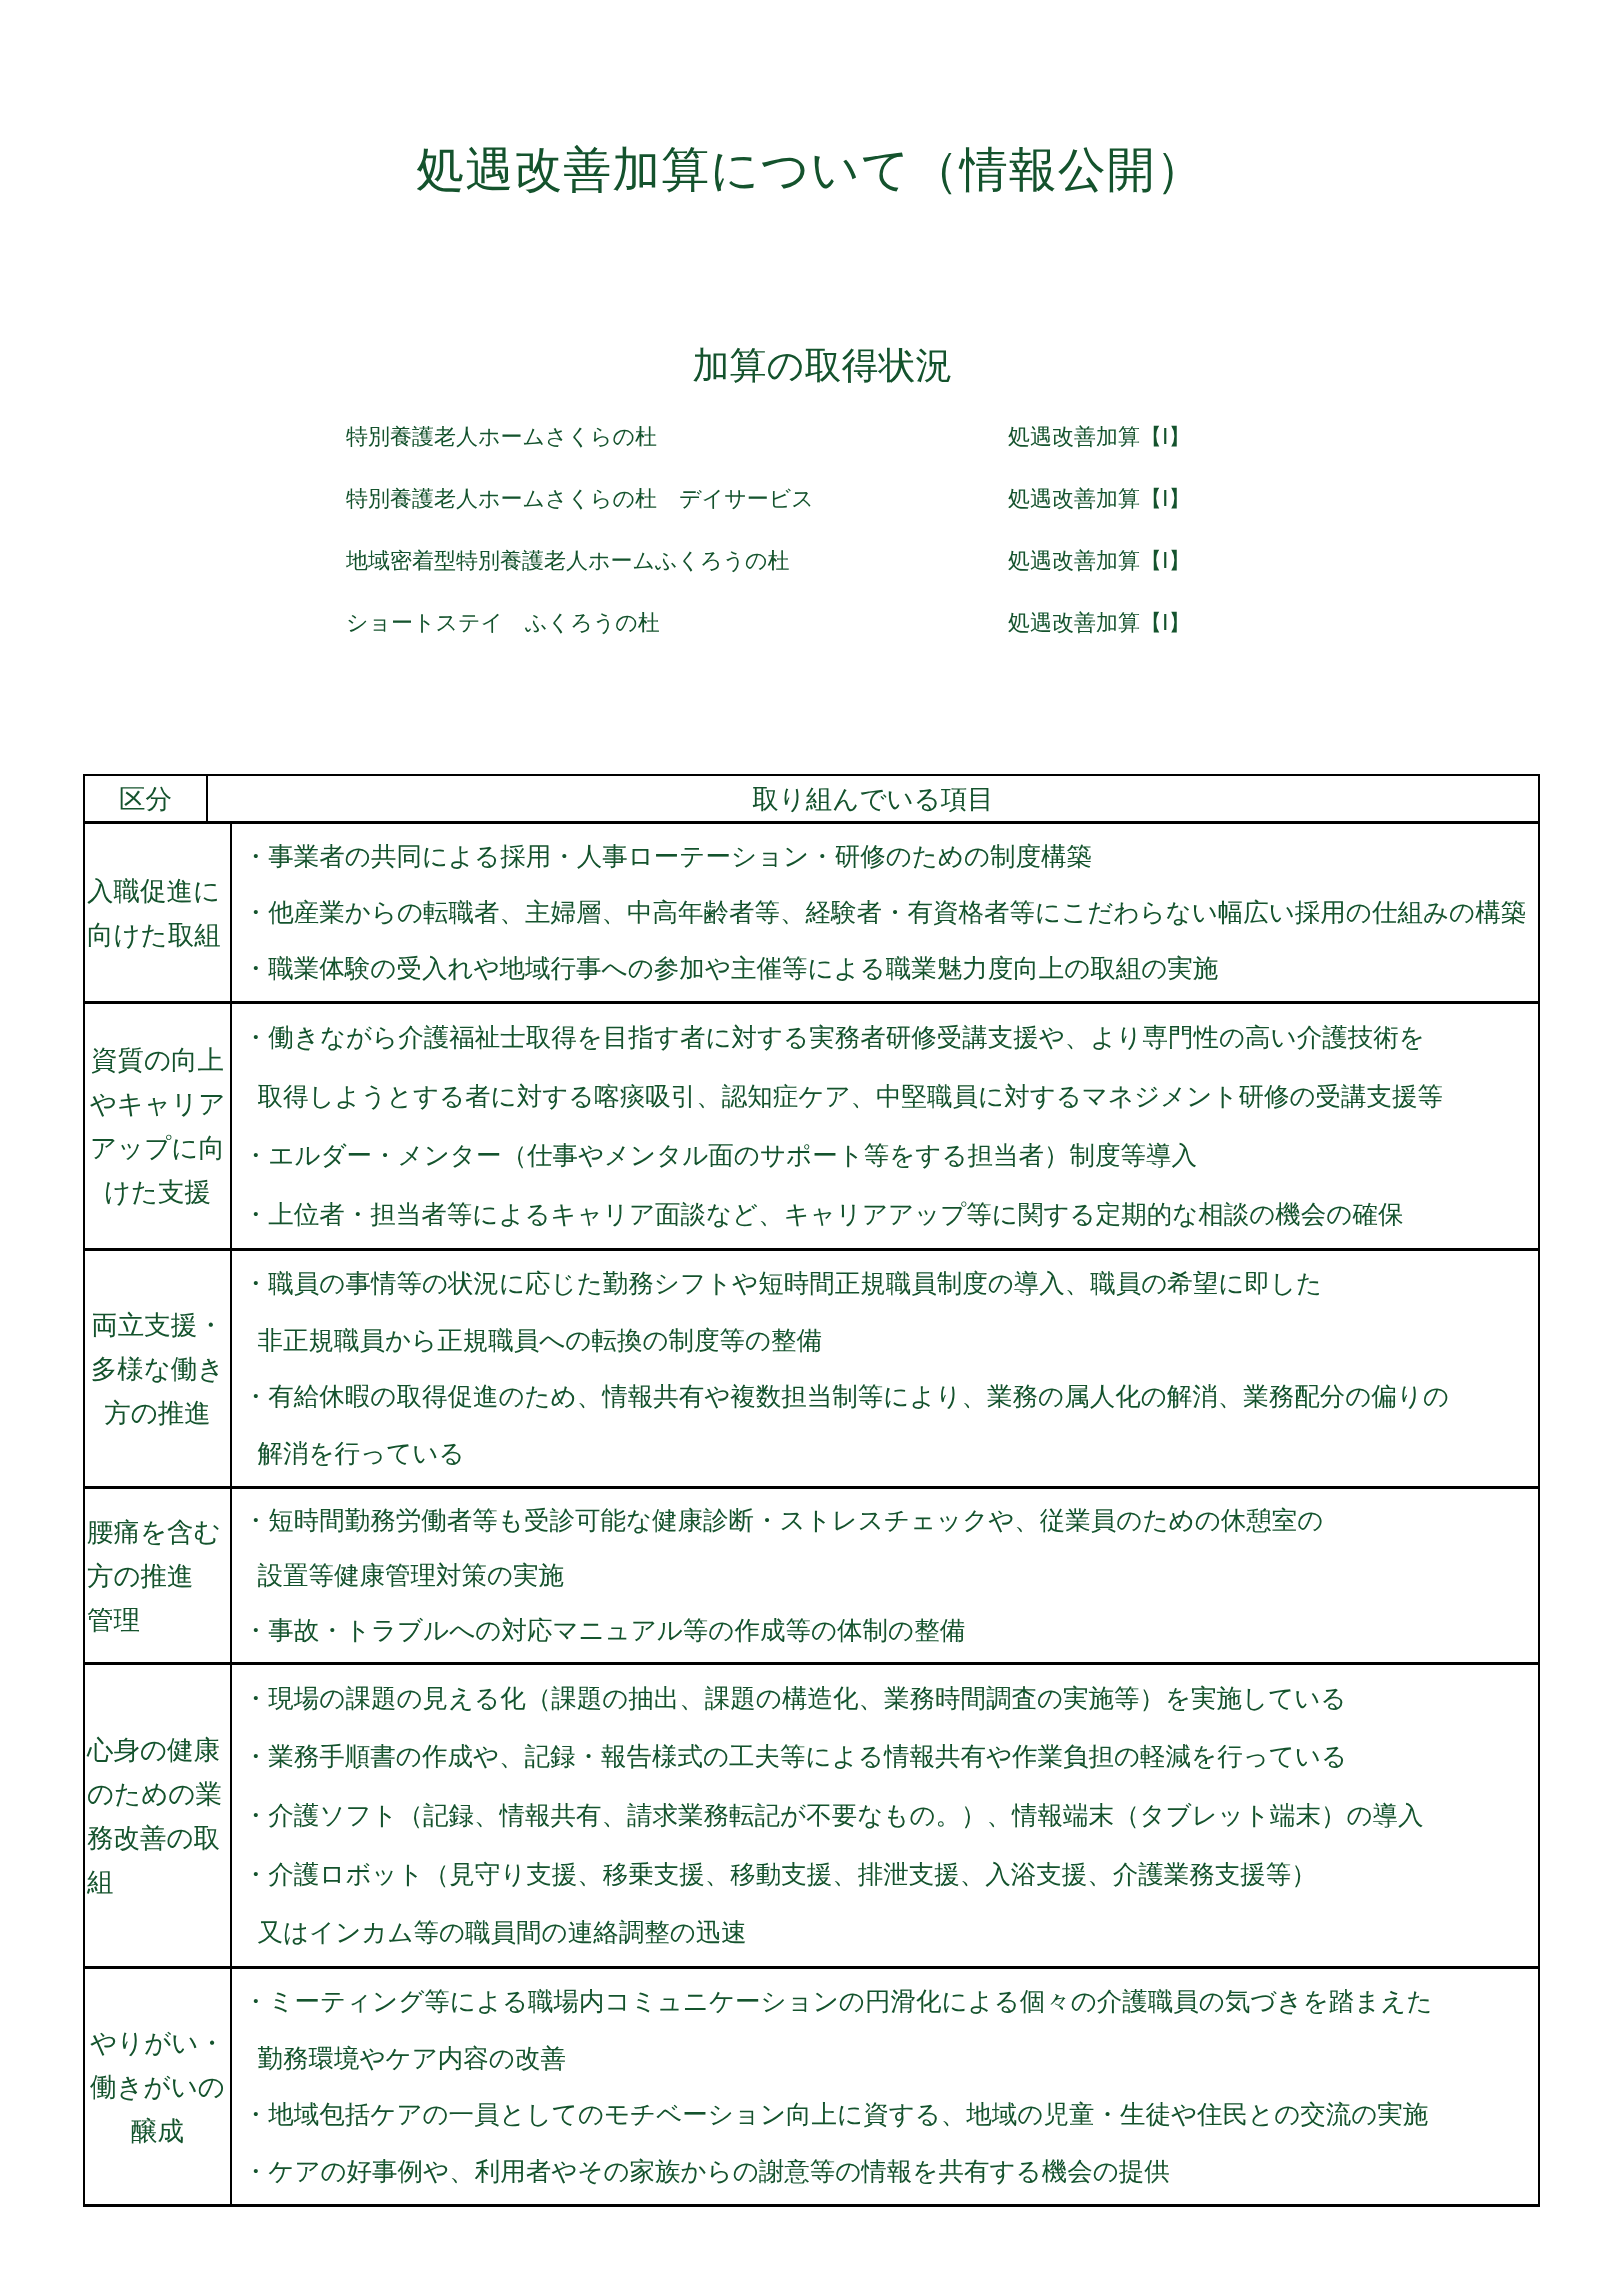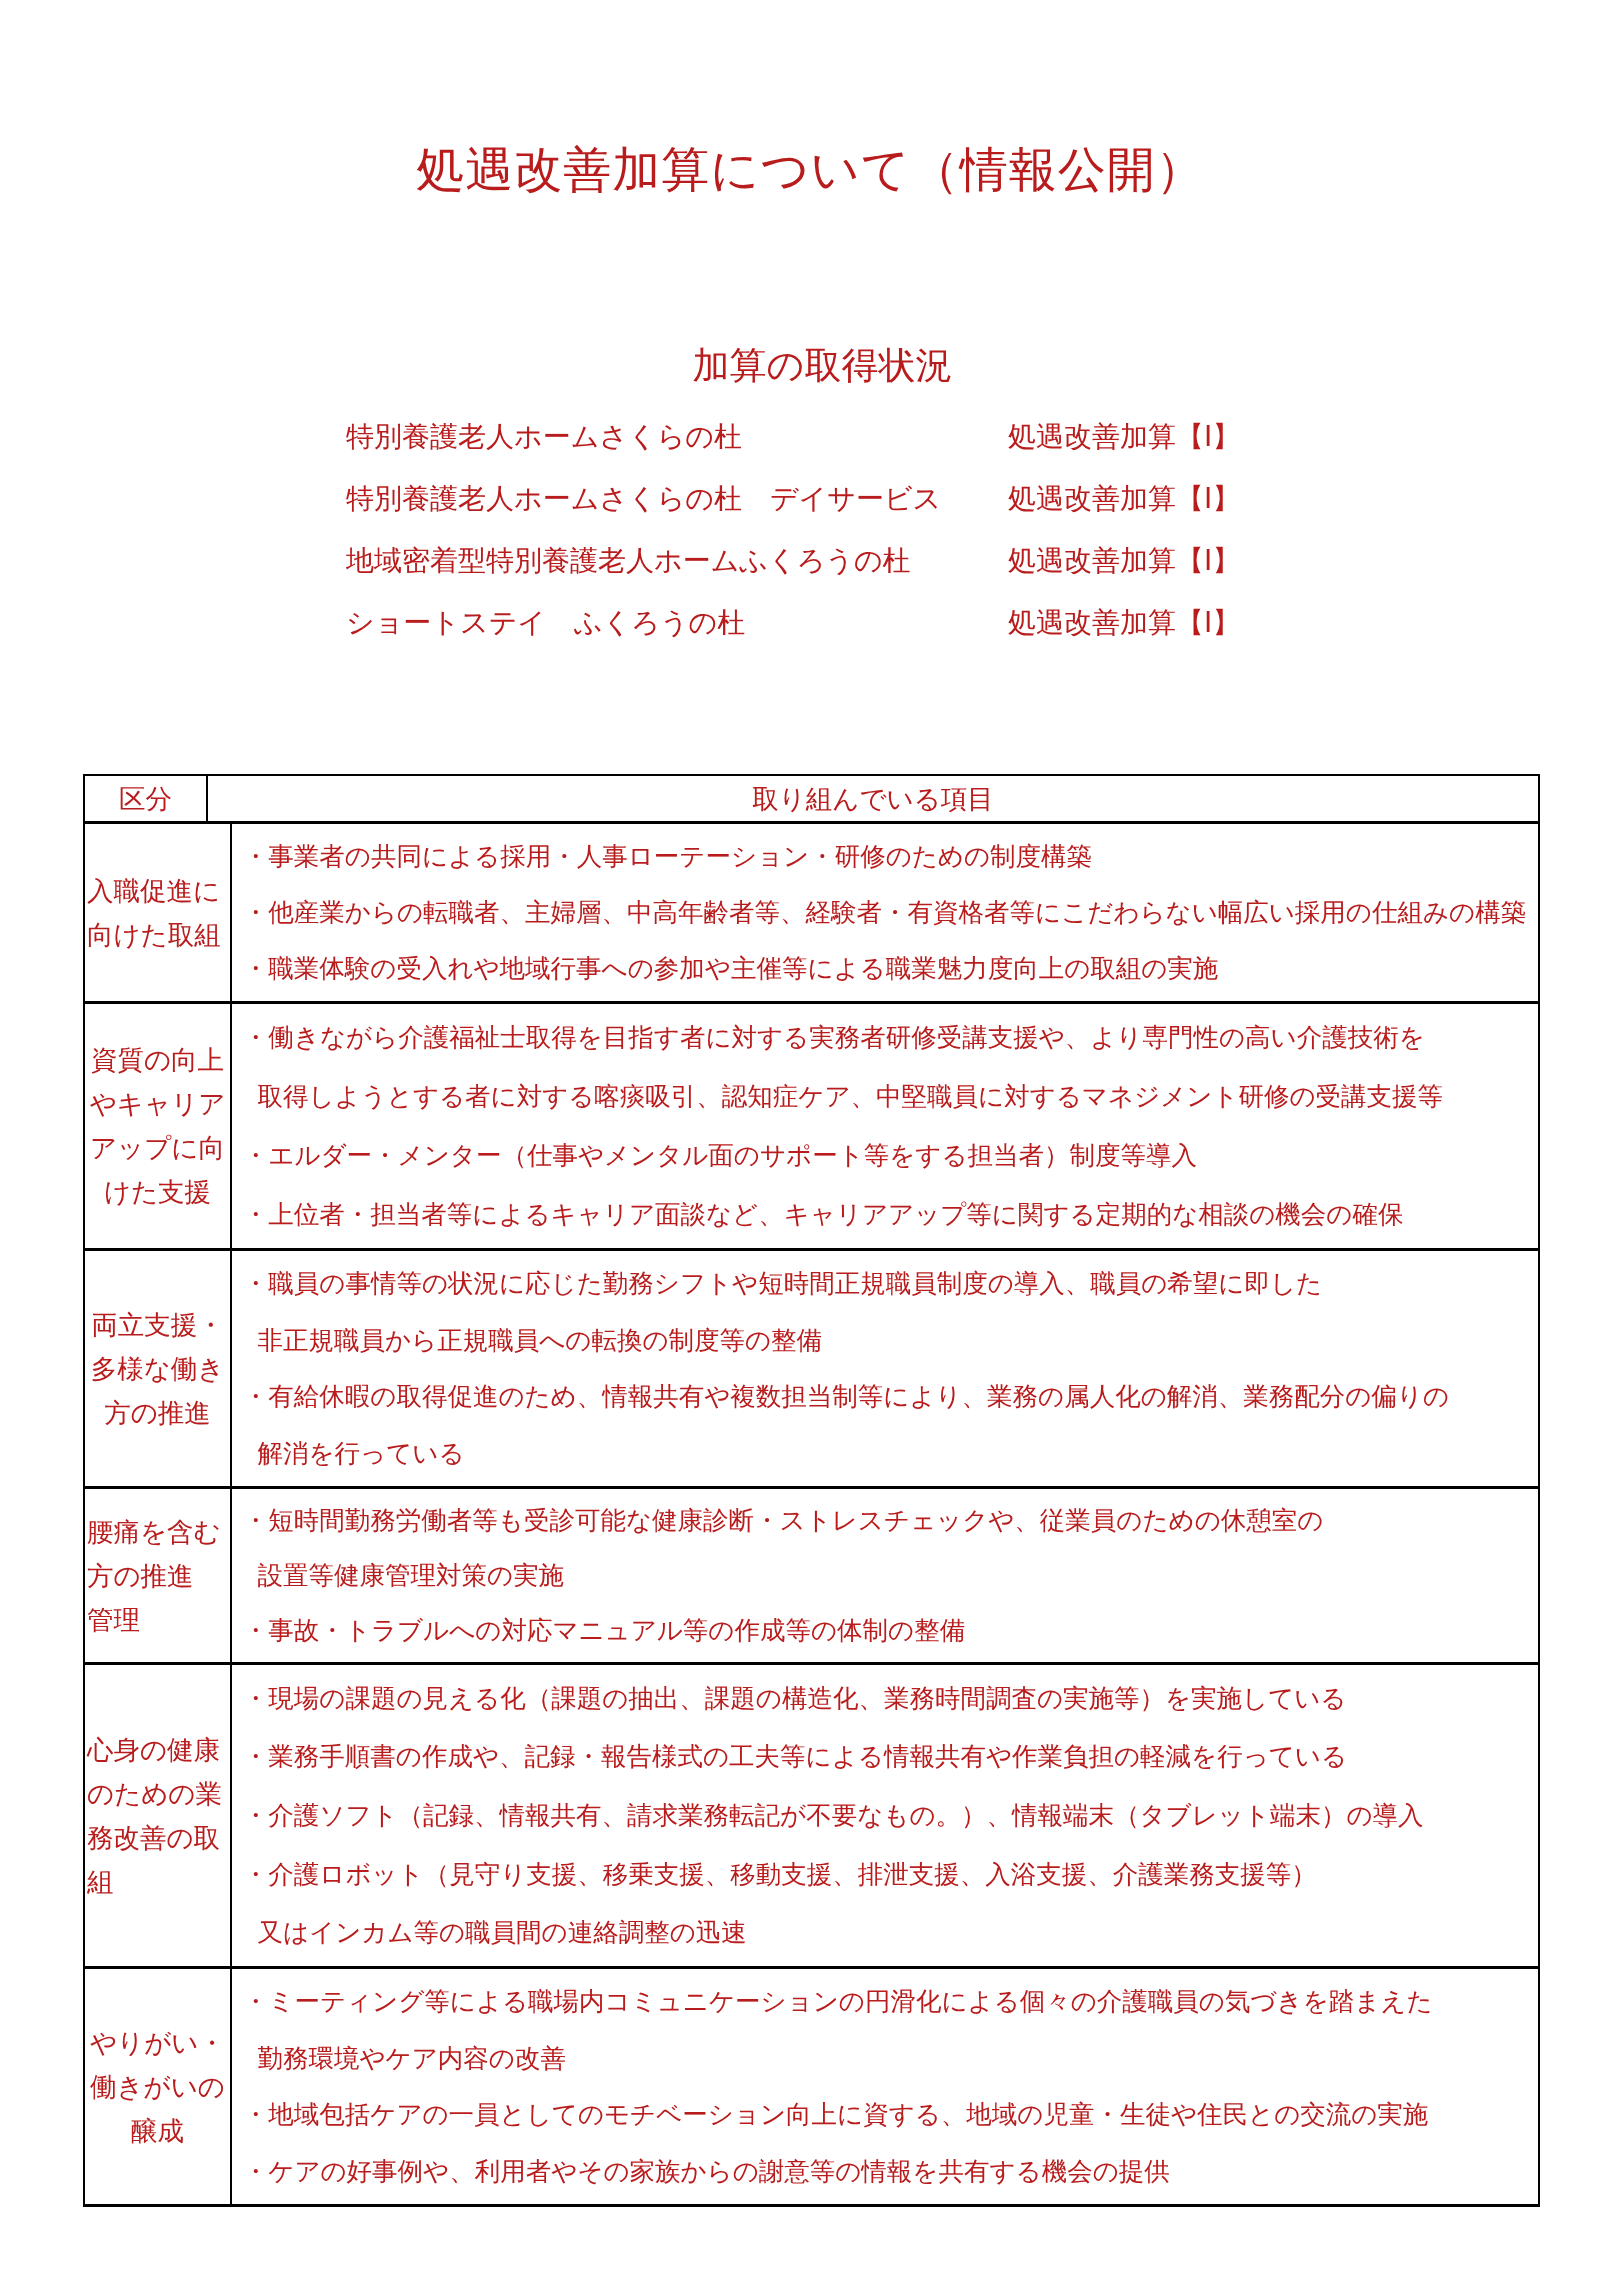--- a/index.html
+++ b/index.html
@@ -1,21 +1,21 @@
 <!DOCTYPE html>
 <html><head>
 <meta charset="utf-8">
 <style>
   * { margin:0; padding:0; box-sizing:border-box; }
   html,body { background:#e9e9e9; }
   .page {
     position:relative;
     width:1621px; height:2293px;
     background:#ffffff;
-    color:#b91c1c;
+    color:#14532d;
     font-family:"DejaVu Sans", sans-serif;
     font-weight:normal;
     overflow:hidden;
   }
   .doc-title {
     position:absolute; top:143px; left:0; width:100%;
     text-align:center;
     font-size:48px; line-height:53px;
     letter-spacing:1px;
     white-space:nowrap;
@@ -26,21 +26,21 @@
     font-size:37px; line-height:41px;
     white-space:nowrap;
   }
   .facility-list {
     position:absolute; top:406px; left:346px; right:78px;
   }
   .facility-row {
     position:relative;
     height:62px;
     display:flex; align-items:center;
-    font-size:28px;
+    font-size:22px;
     white-space:nowrap;
   }
   .facility-status {
     position:absolute; left:662px; top:0; height:62px;
     display:flex; align-items:center;
     white-space:nowrap;
   }
   .table {
     position:absolute; left:83px; top:774px;
     width:1457px;

